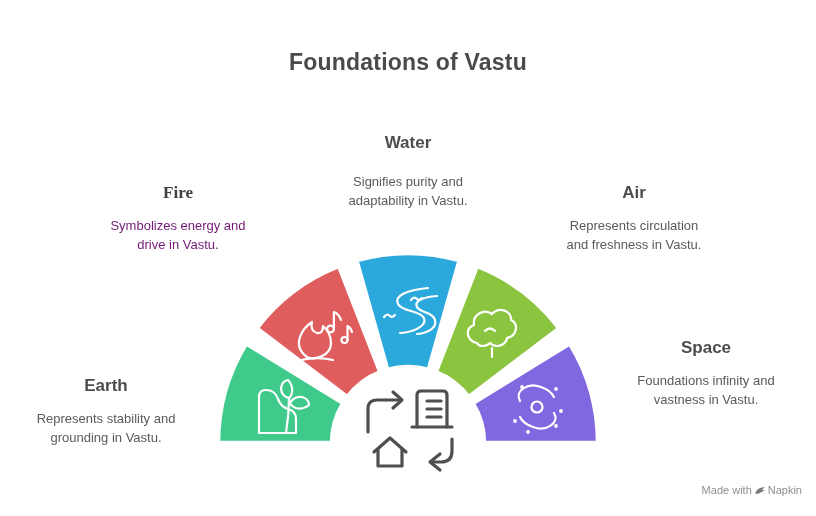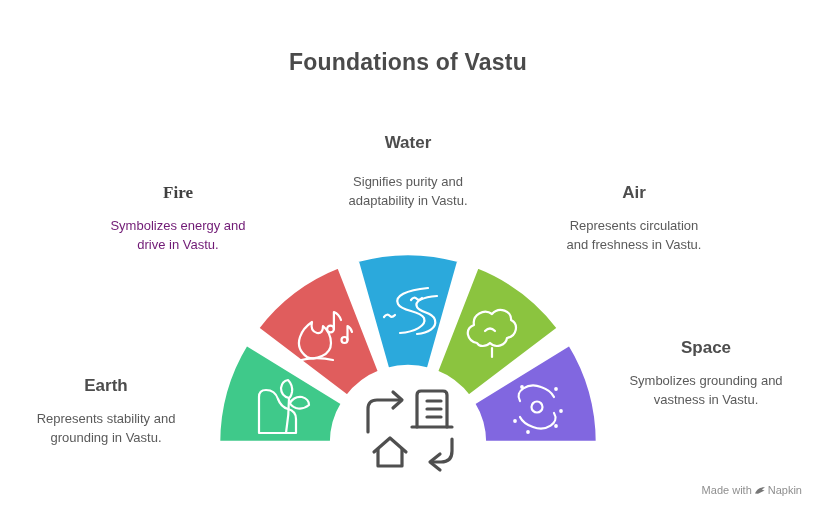--- a/index.html
+++ b/index.html
@@ -120,21 +120,21 @@
     <div class="desc" style="color: rgb(90, 90, 90); margin-top: 20px;">Signifies purity and
 adaptability in Vastu.</div>
   </div>
   <div class="block block-air">
     <div class="label" style="color: rgb(77, 77, 77);">Air</div>
     <div class="desc" style="color: rgb(90, 90, 90);">Represents circulation
 and freshness in Vastu.</div>
   </div>
   <div class="block block-space">
     <div class="label" style="color: rgb(77, 77, 77);">Space</div>
-    <div class="desc" style="color: rgb(90, 90, 90);">Symbolizes grounding and
+    <div class="desc" style="color: rgb(90, 90, 90);">Foundations infinity and
 vastness in Vastu.</div>
   </div>
 
   <div class="badge" style="color: rgb(143, 143, 143);">
     <span>Made with</span>
     <svg width="12" height="12" viewBox="0 0 12 12">
       <path d="M 1,9.5 C 3,4.5 7,3 11,3.2 L 7.8,5.6 L 10.6,6.4 L 4,9.8 Z" fill="#777777"></path>
     </svg>
     <span class="brand">Napkin</span>
   </div>

